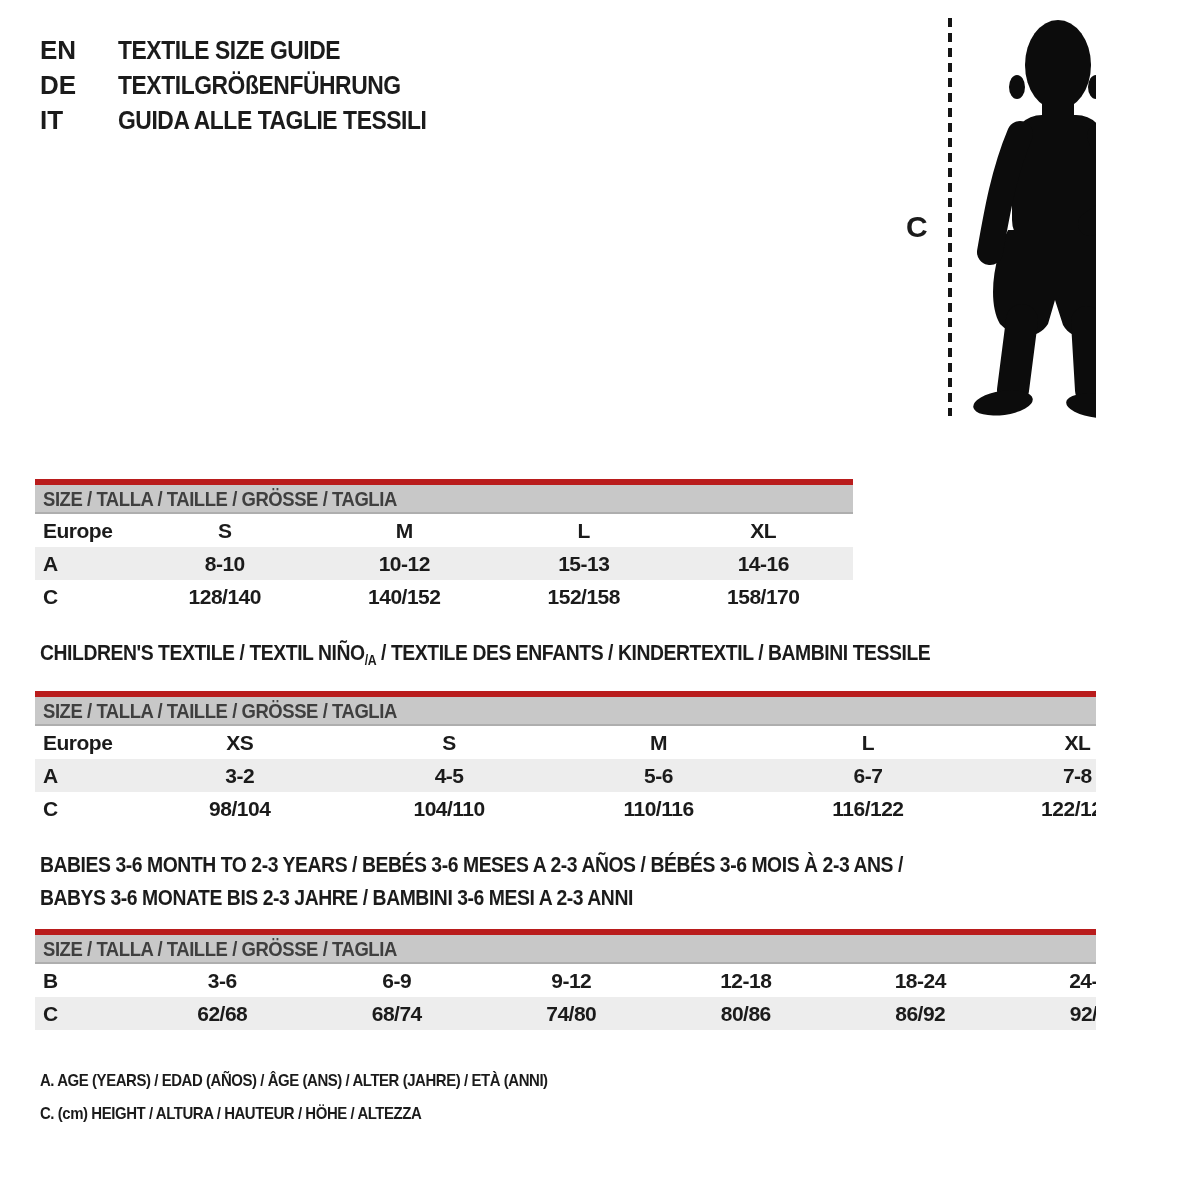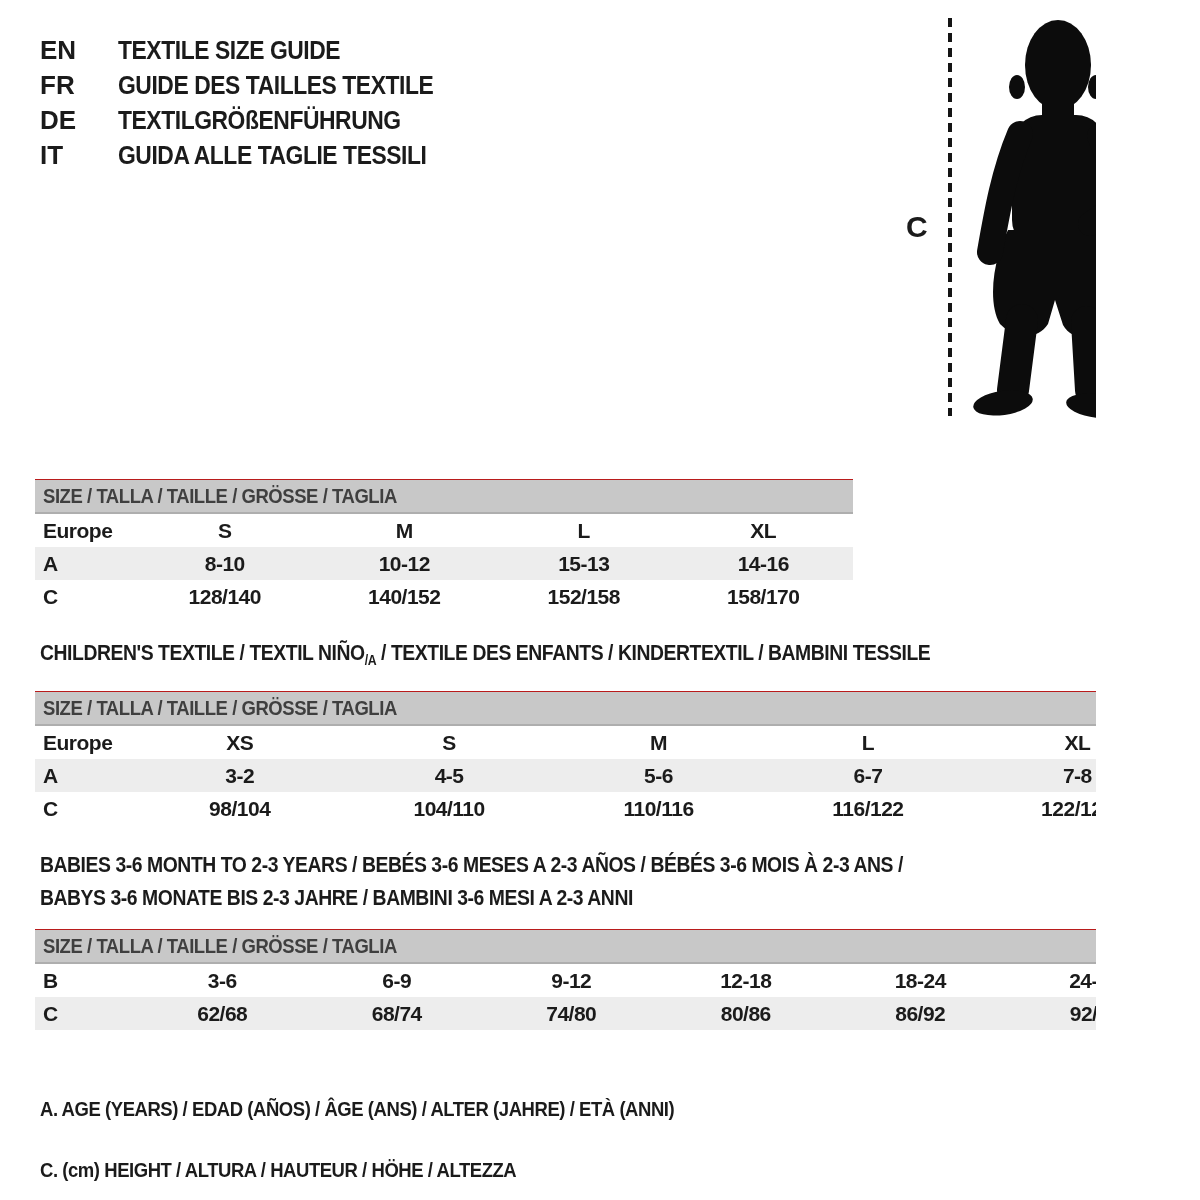--- a/index.html
+++ b/index.html
@@ -36,46 +36,42 @@
   .sec-title { position:absolute; left:40px; font-weight:bold; font-size:22px; }
   .sec-title sub { font-size:14px; vertical-align:-5px; letter-spacing:-0.5px; }
   .two-line div { line-height:33px; }
 
   
   .size-table { position:absolute; left:35px; }
   .size-table.narrow { width:818px; }
   .size-table.wide { width:1147px; }
   .size-bar {
     height:35px; background:#c8c8c8;
-    border-top:1px solid #b91c1c; border-bottom:2px solid #aeaeae;
+    border-top:6px solid #b91c1c; border-bottom:2px solid #aeaeae;
     display:flex; align-items:center; padding-left:8px;
     font-weight:bold; font-size:21px; color:#3f3f3f; box-sizing:border-box;
   }
   .trow { display:flex; height:33px; align-items:center; font-weight:bold; font-size:21px; }
   .trow.striped { background:#ededed; }
   .tlabel { flex:0 0 100px; width:100px; padding-left:8px; box-sizing:border-box; letter-spacing:-0.5px; }
   .tcell { flex:1; text-align:center; letter-spacing:-0.5px; }
 
   
   .footnotes { position:absolute; left:40px; top:1064px; }
-  .foot-line { height:33px; line-height:33px; font-weight:bold; font-size:21px;margin-top:28px; }
+  .foot-line { height:33px; line-height:33px; font-weight:bold; font-size:17px; }
 </style>
 </head>
 <body>
 
 <div class="page">
 
   <div class="langs">
     <div class="lang-row">
       <span class="lang-code">EN</span>
       <span class="condensed">TEXTILE SIZE GUIDE</span>
-    </div>
-    <div class="lang-row">
-      <span class="lang-code">FR</span>
-      <span class="condensed">GUIDE DES TAILLES TEXTILE</span>
     </div>
     <div class="lang-row">
       <span class="lang-code">DE</span>
       <span class="condensed">TEXTILGRÖßENFÜHRUNG</span>
     </div>
     <div class="lang-row">
       <span class="lang-code">IT</span>
       <span class="condensed">GUIDA ALLE TAGLIE TESSILI</span>
     </div>
   </div>

